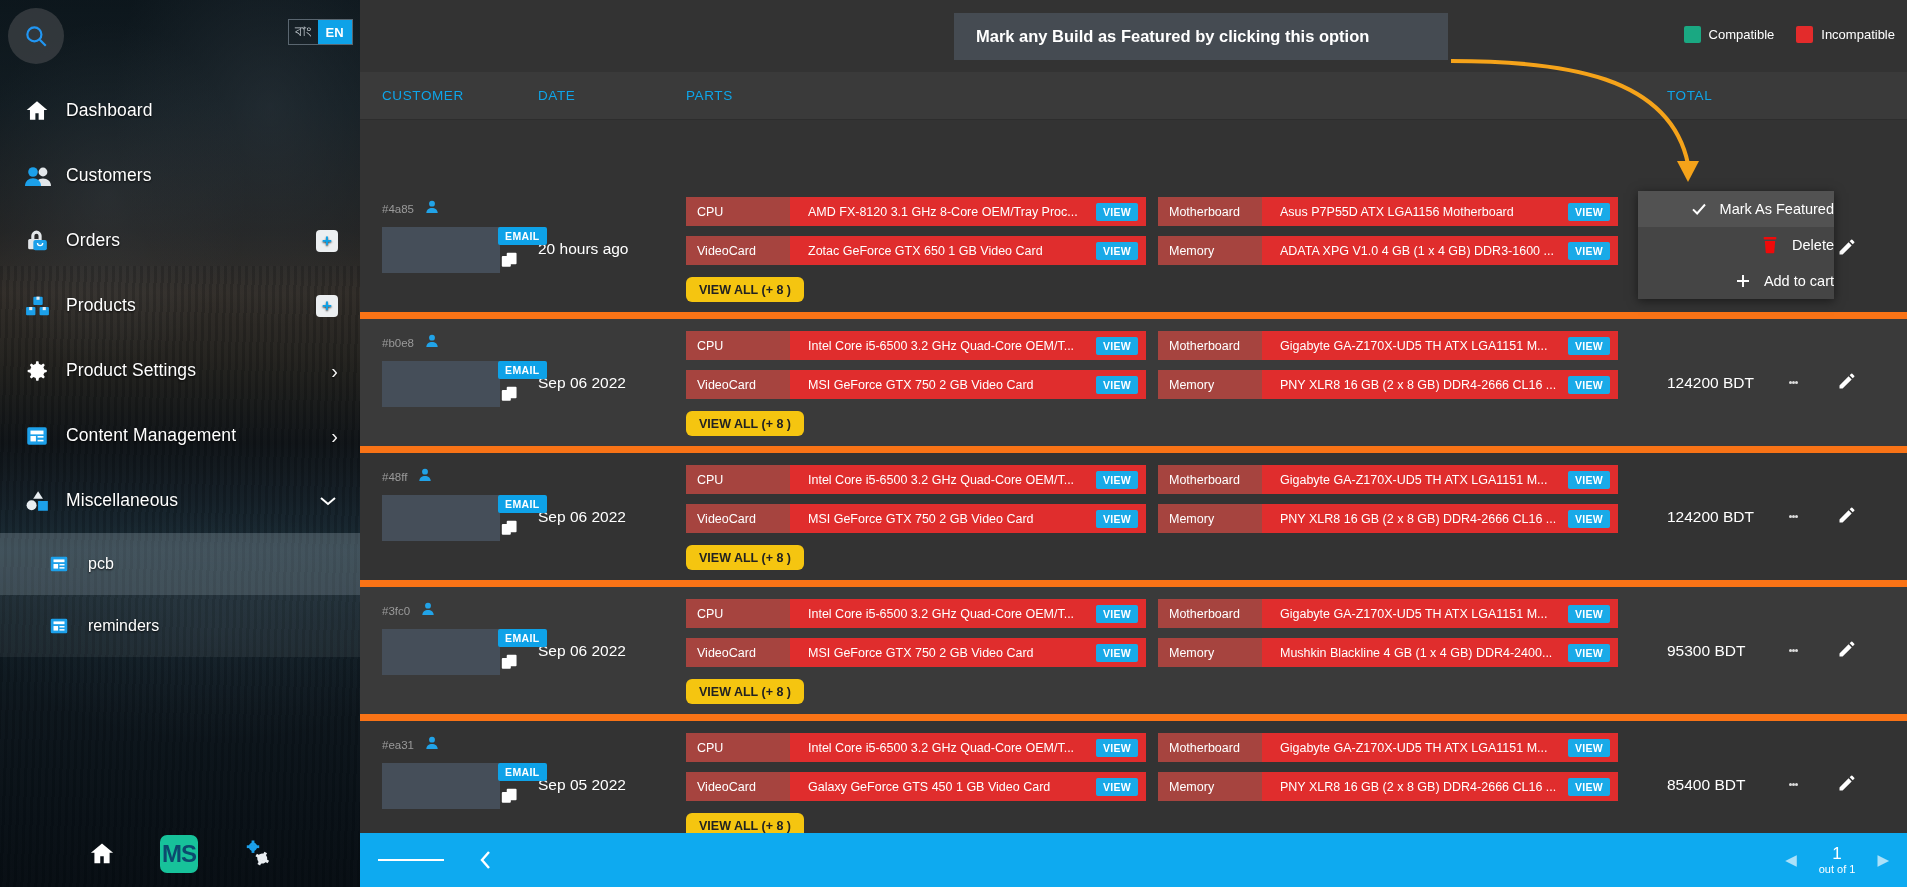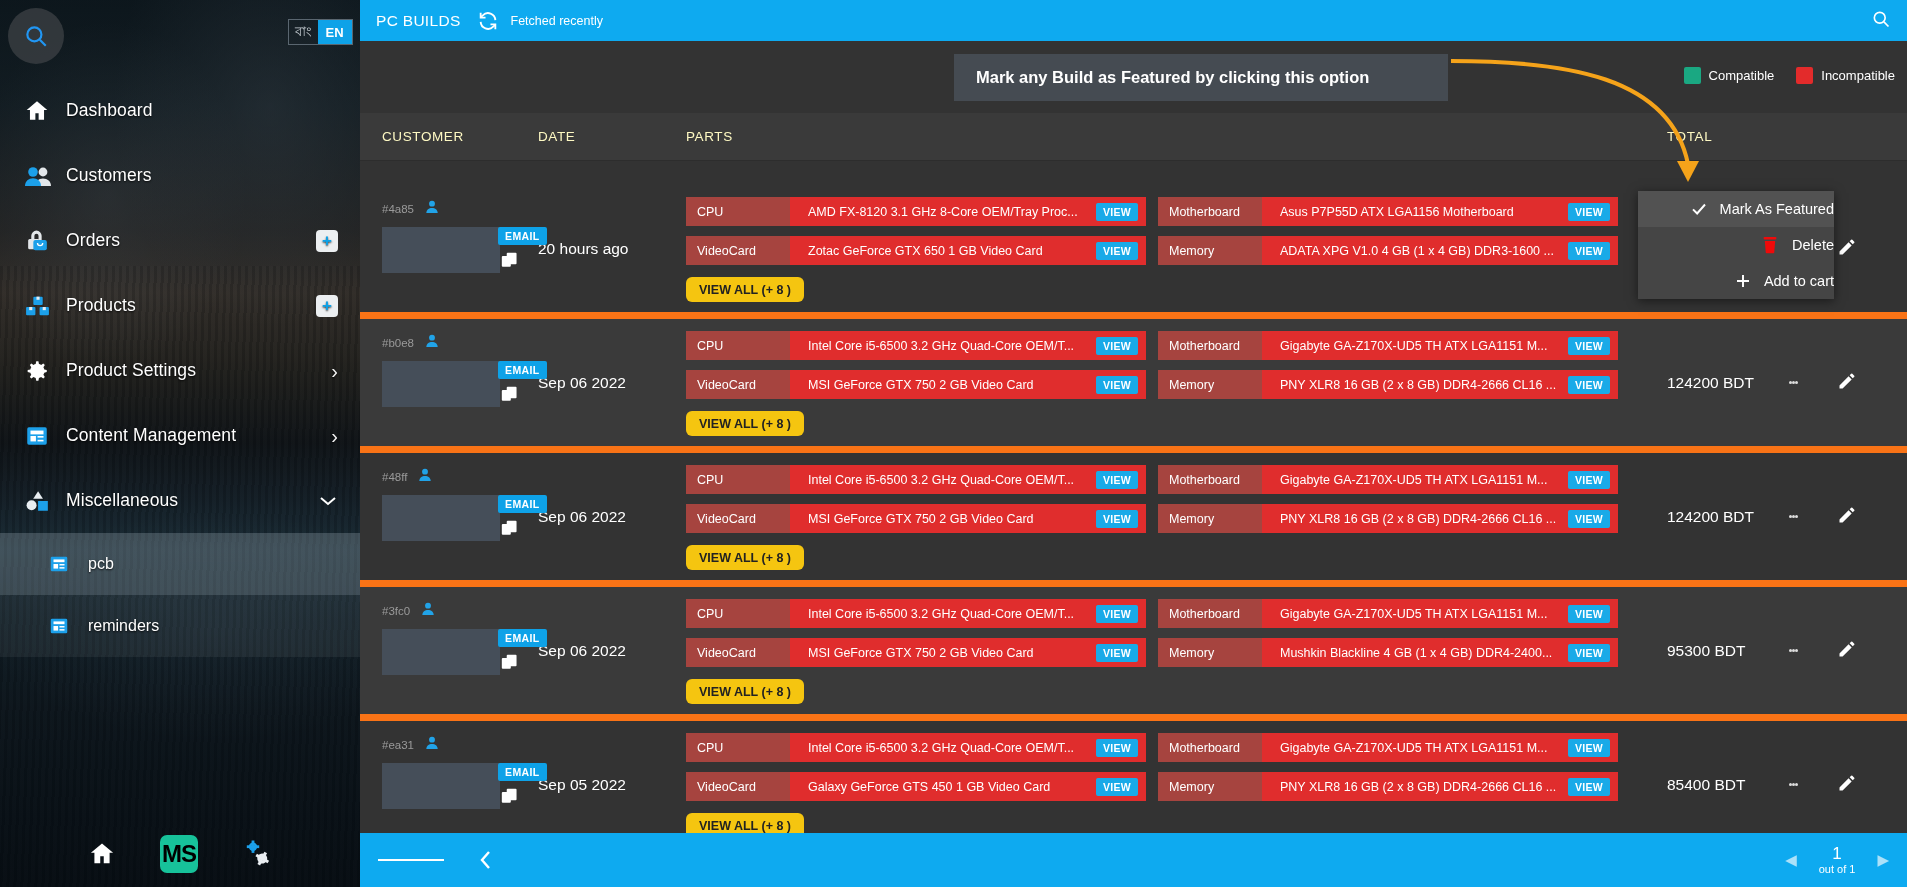--- a/index.html
+++ b/index.html
@@ -91,21 +91,21 @@
   }
   .sub-item.selected { background: rgba(190,205,215,0.18); }
   .sub-item .ico { width: 40px; flex:0 0 40px; display:flex; align-items:center;}
 
   .sidebar-footer {
     position: absolute; bottom: 14px; left: 0; right: 0;
     display:flex; align-items:center; justify-content:center; gap: 44px;
   }
   .ms-logo {
     width: 38px; height: 38px; border-radius: 7px; background: #17c29a;
-    color: #000000; font-weight: 700; font-size: 24px;
+    color: #0c4a6e; font-weight: 700; font-size: 24px;
     display:flex; align-items:center; justify-content:center;
     font-family: "Liberation Sans", sans-serif; letter-spacing: -1px;
   }
 
   
   .main { position: relative; flex: 1 1 auto; height: 887px; background: #333333; overflow: hidden; }
 
   .topbar {
     height: 41px; background: #0eaaf0; display:flex; align-items:center;
     padding: 0 16px; color:#fff; position:relative;
@@ -132,21 +132,21 @@
     width: 494px; height: 47px; background:#454b52;
     display:flex; align-items:center; padding-left: 22px;
     color:#fff; font-size: 16.5px; font-weight: 700;
   }
   .legend { position:absolute; right: 12px; top: 26px; display:flex; align-items:center; gap: 22px; }
   .legend-item { display:flex; align-items:center; gap: 8px; color:#fff; font-size: 13px;}
   .swatch { width: 17px; height: 17px; border-radius: 2px; }
 
   .table-head {
     display:flex; height: 48px; align-items:center;
-    background:#3a3a3a; color:#fef9c3; font-size: 13.5px; letter-spacing: .6px;
+    background:#3a3a3a; color:#0ea5e9; font-size: 13.5px; letter-spacing: .6px;
     border-bottom: 1px solid #2d2d2d;
   }
   .col-customer { width: 178px; padding-left: 22px; flex:0 0 178px; }
   .col-date     { width: 148px; flex:0 0 148px; }
   .col-parts    { flex: 1 1 auto; }
   .col-total    { width: 240px; flex: 0 0 240px; }
 
   .rows { position:absolute; left:0; right:0; top: 185px; bottom: 54px; overflow:hidden; }
   .row { display:flex; min-height: 128px; border-bottom: 7px solid #f97316; }
   .row.alt { background: #3a3a3a; }
@@ -381,38 +381,20 @@
               <rect x="13" y="17" width="14" height="3" fill="#e9eef2"></rect>
             </g>
           </svg>
         </span>
       </div>
     </div>
   </aside>
 
   <section class="main">
 
-    <div class="topbar">
-      <span class="title">PC BUILDS</span>
-      <span class="refresh">
-        <svg width="22" height="22" viewBox="0 0 24 24" fill="none" stroke="#fff" stroke-width="2">
-          <path d="M20 11a8 8 0 0 0-13.7-5.2L4 8"></path>
-            <polyline points="4,3 4,8.3 9.3,8.3"></polyline>
-          <path d="M4 13a8 8 0 0 0 13.7 5.2L20 16"></path>
-            <polyline points="20,21 20,15.7 14.7,15.7"></polyline>
-        </svg>
-      </span>
-      <span class="fetched">Fetched recently</span>
-      <span class="search">
-        <svg width="20" height="20" viewBox="0 0 24 24" fill="none" stroke="#fff" stroke-width="2">
-          <circle cx="10.5" cy="10.5" r="6.5"></circle>
-            <line x1="15.5" y1="15.5" x2="21" y2="21"></line>
-        </svg>
-      </span>
-    </div>
 
     <div class="subbar">
 
       <div class="callout">
         <span>Mark any Build as Featured by clicking this option</span>
       </div>
 
       <div class="legend">
         <span class="legend-item">
           <span class="swatch" style="background:#1aa882"></span>

